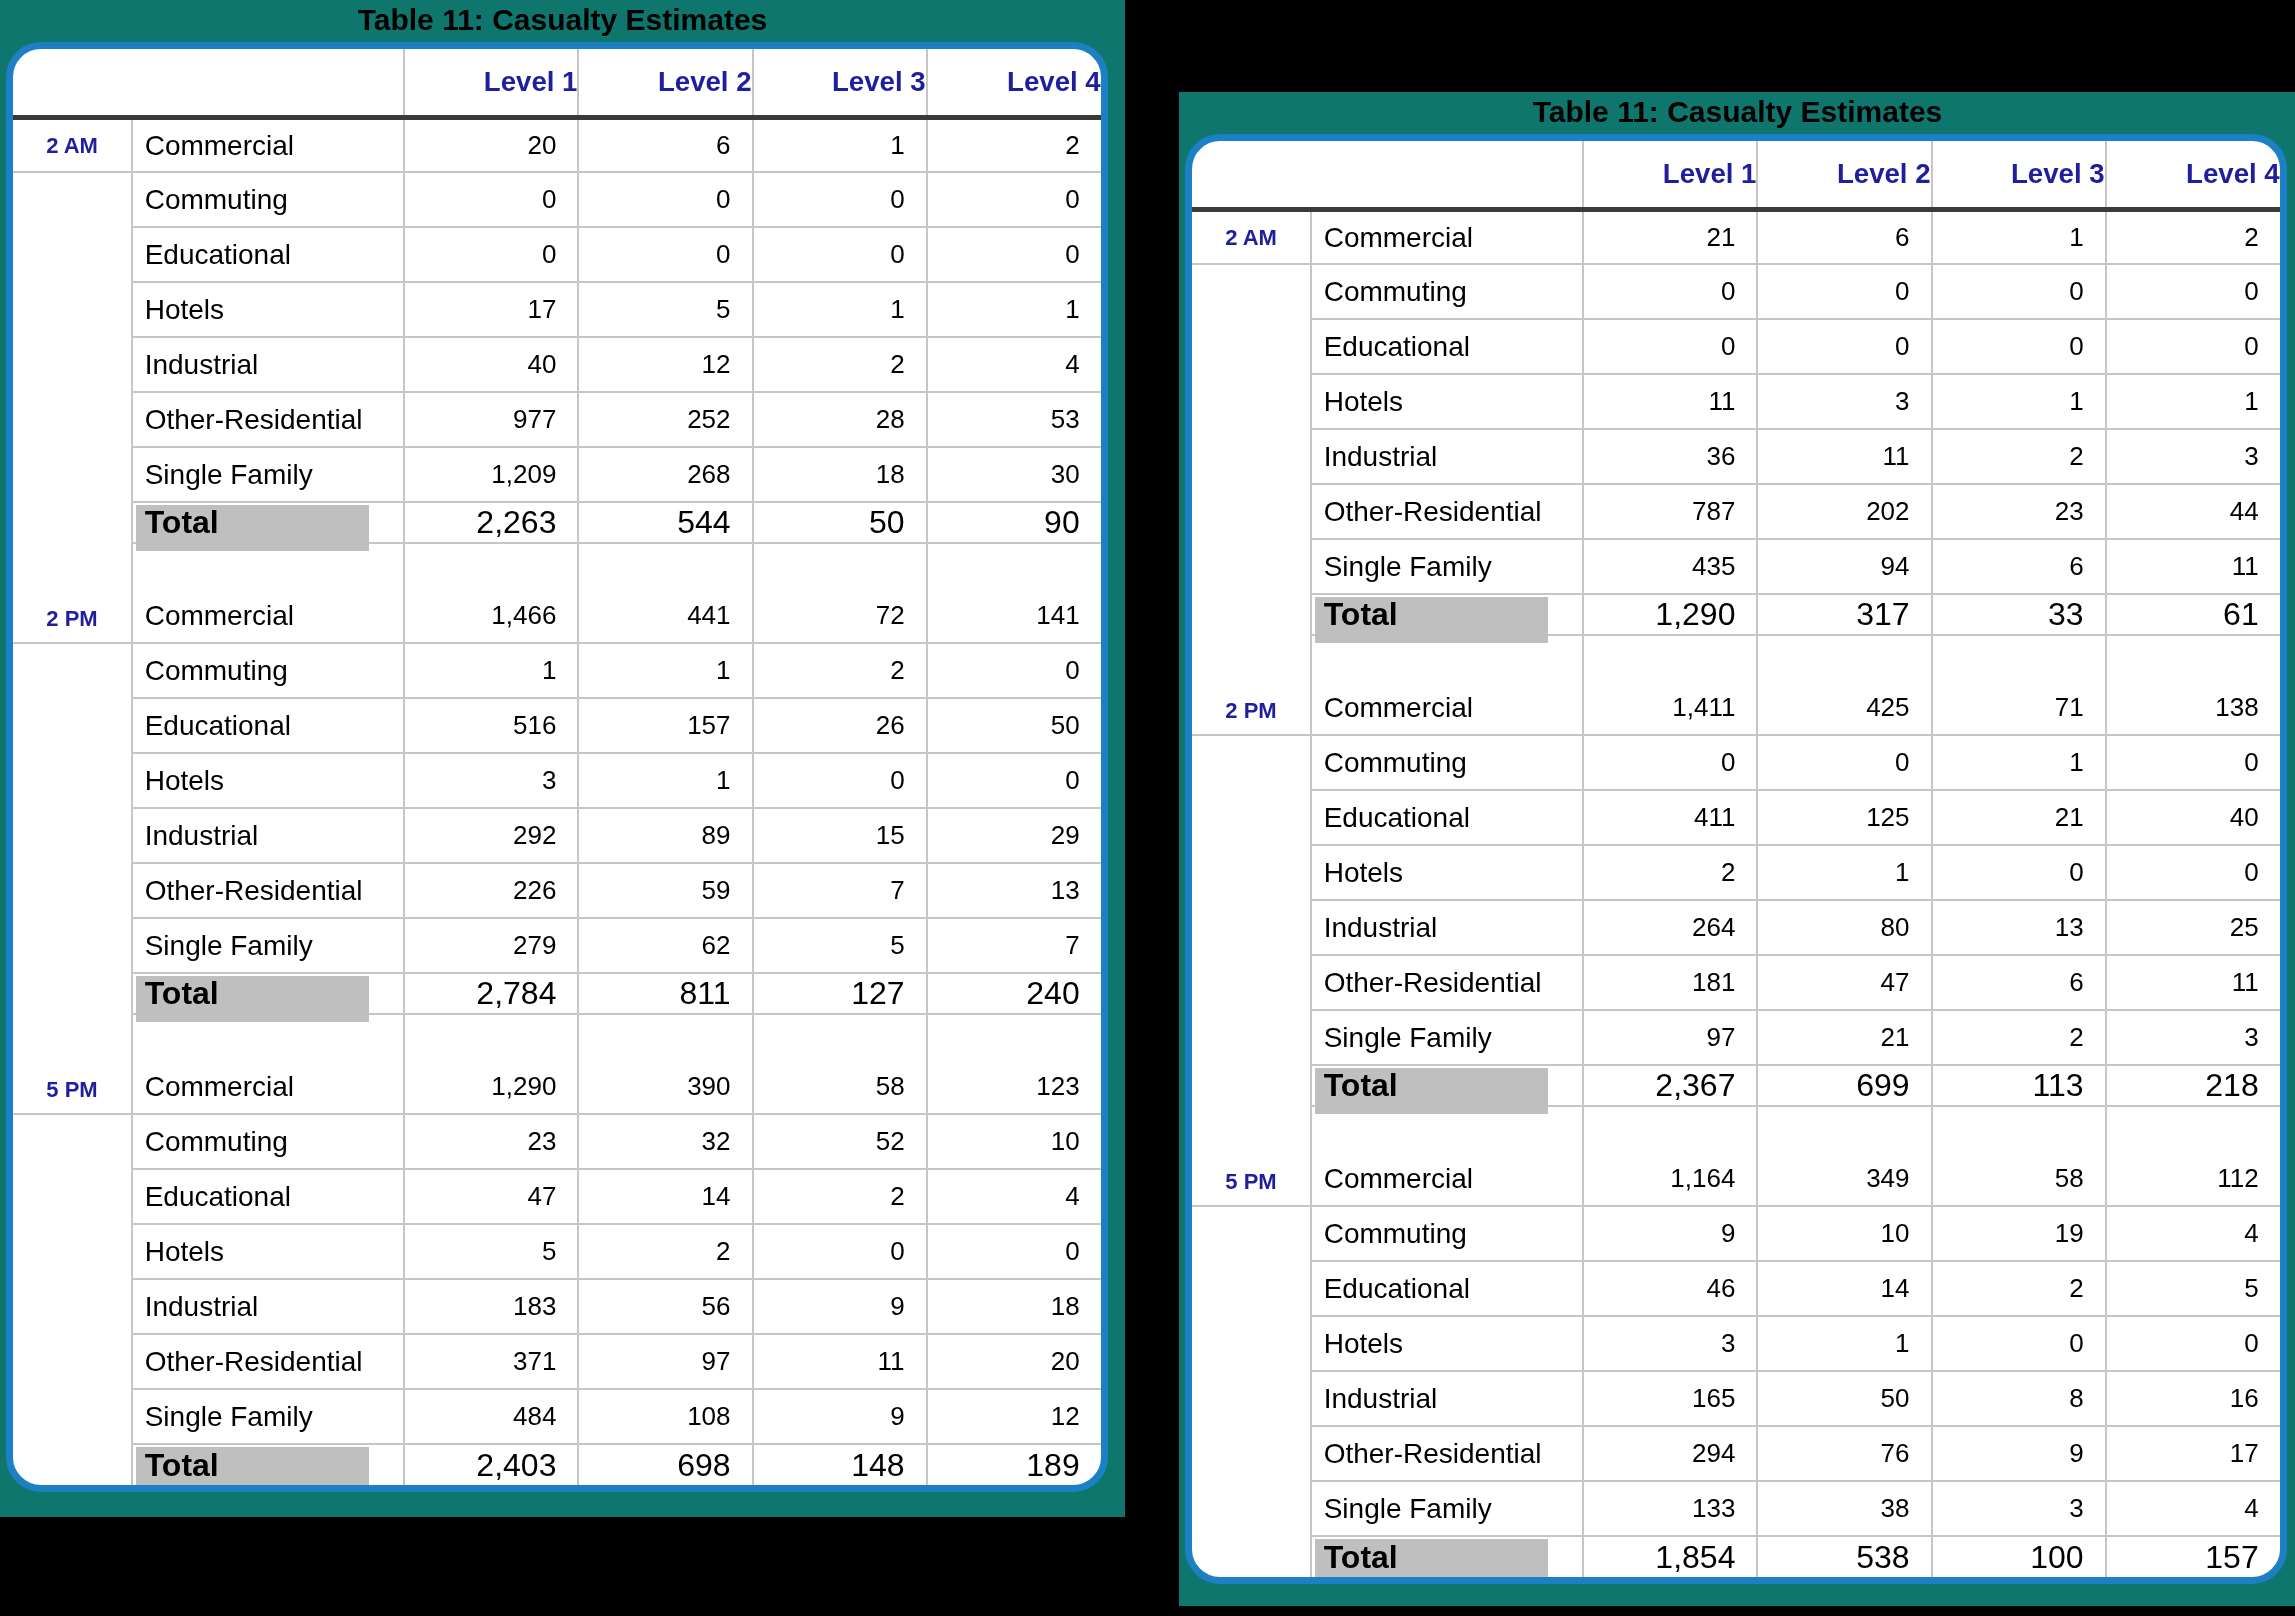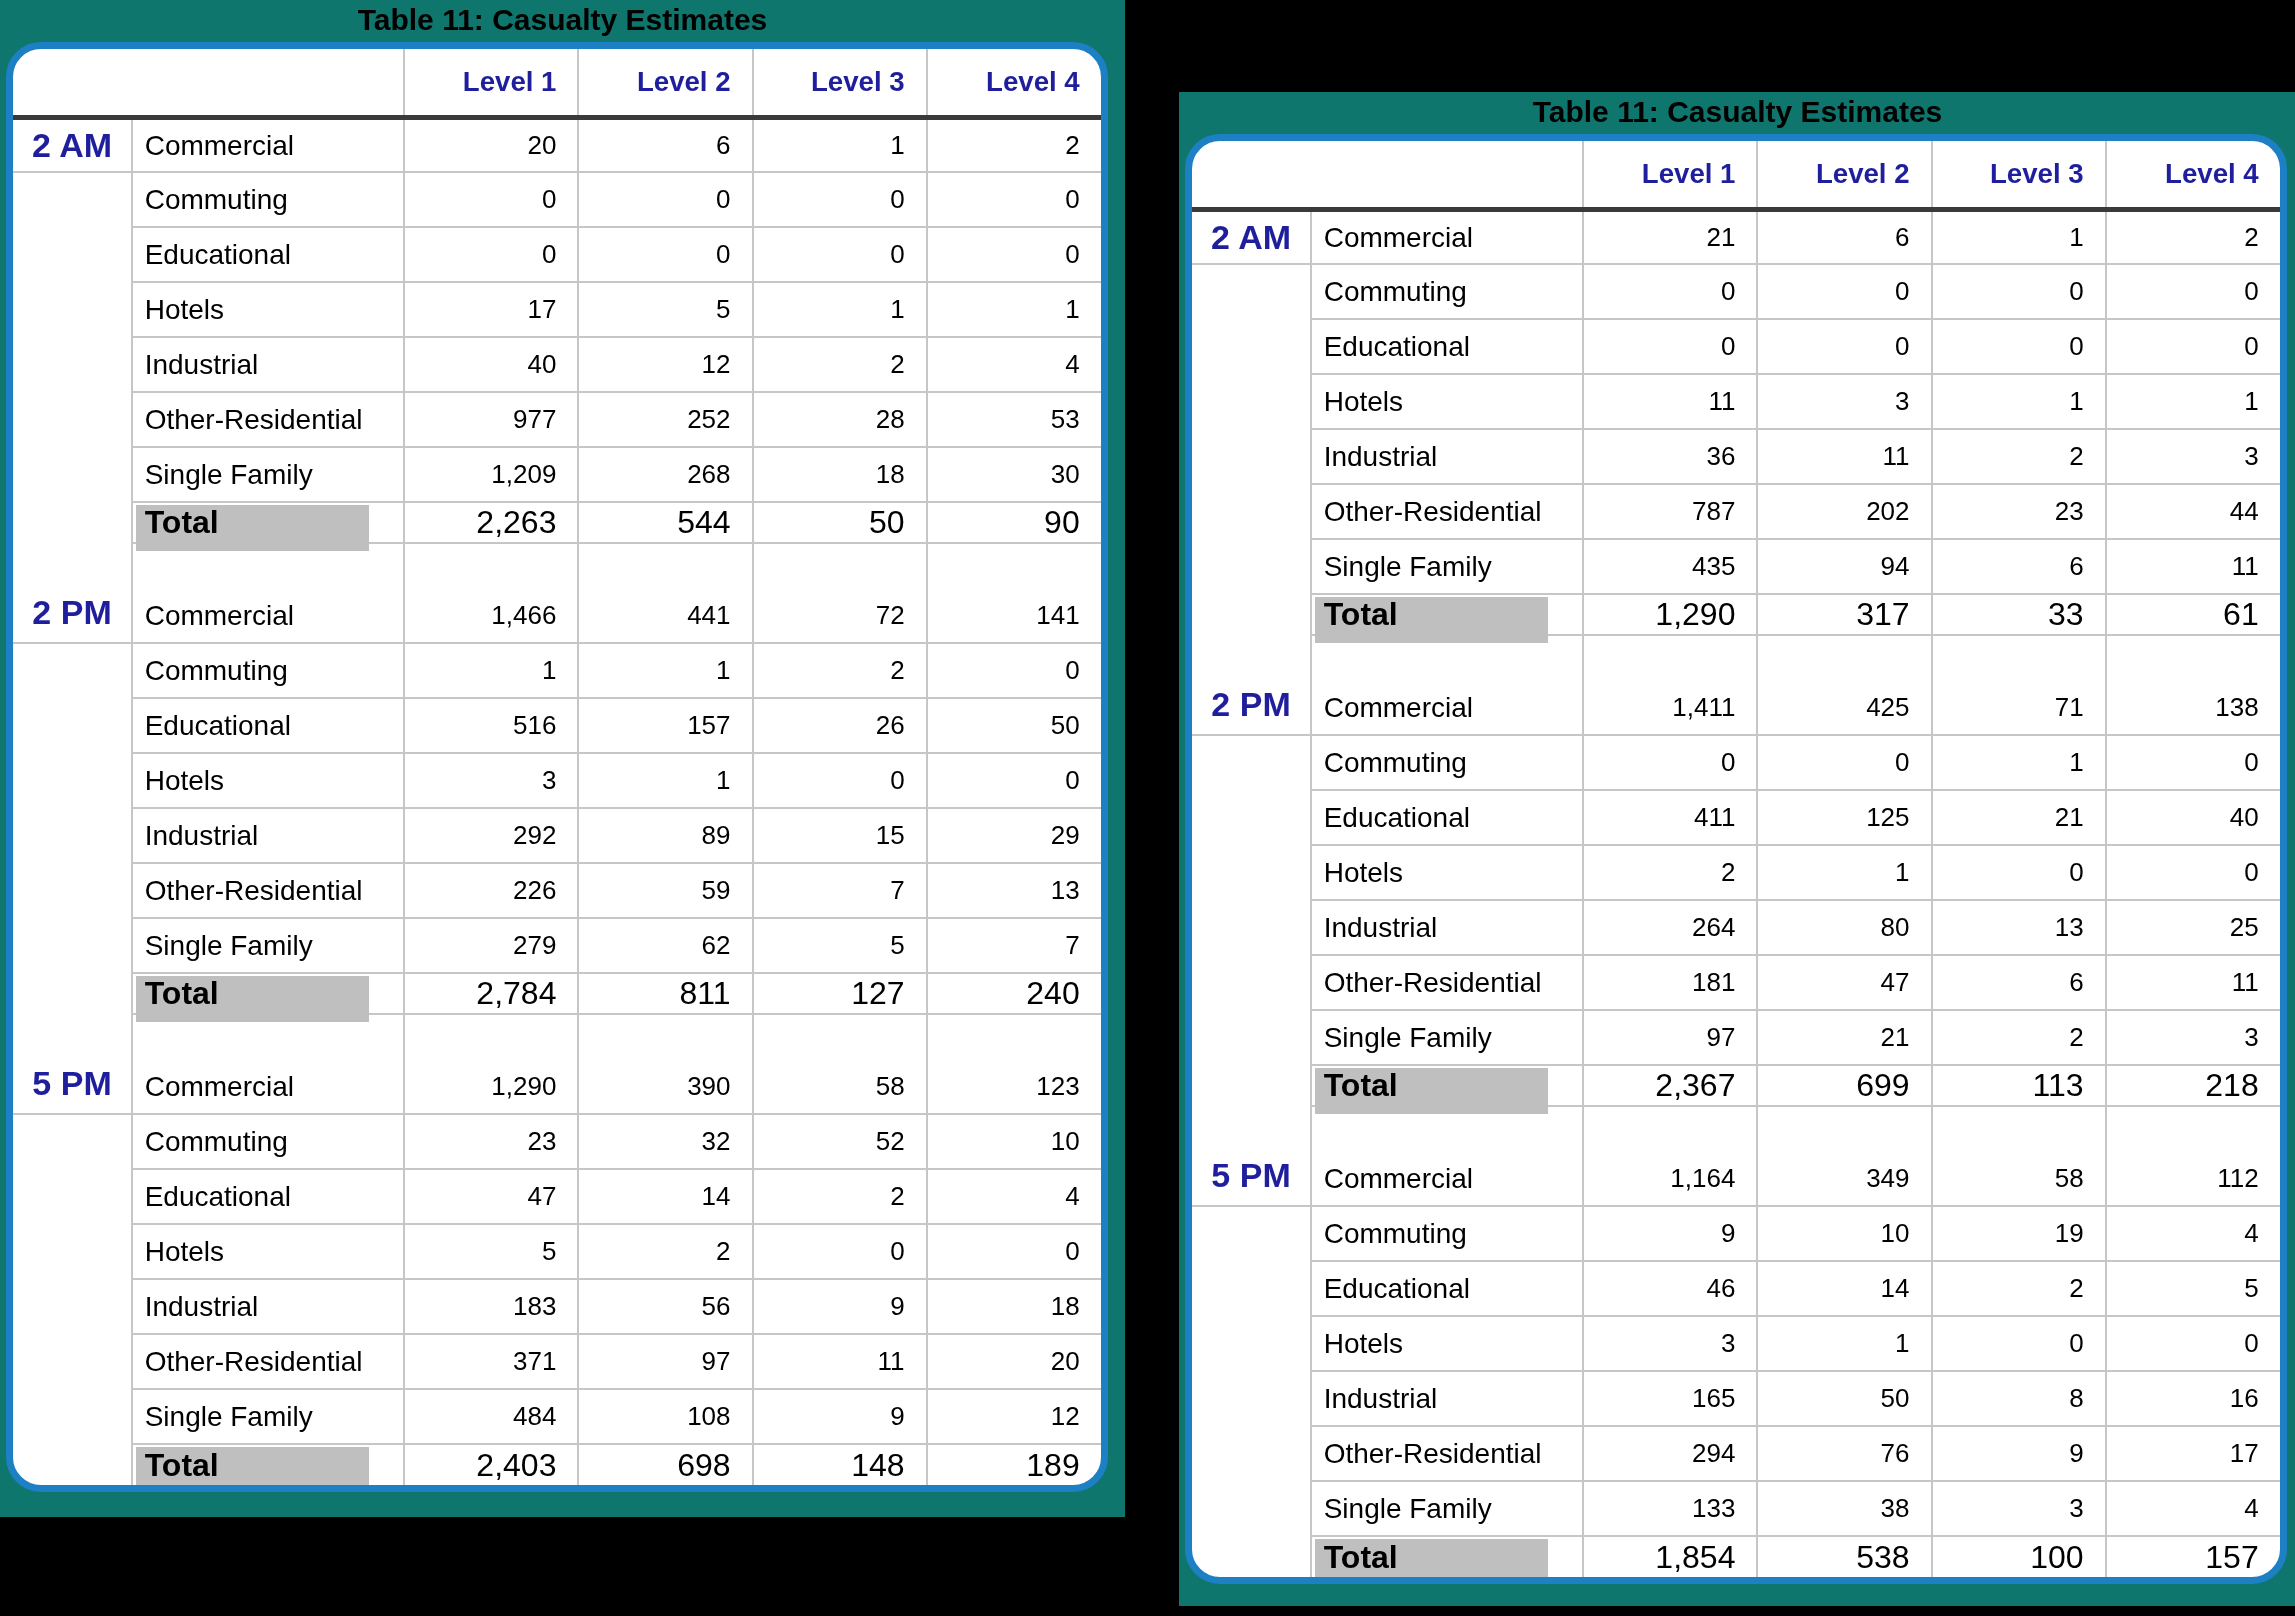--- a/index.html
+++ b/index.html
@@ -43,31 +43,31 @@
 
   tr.h-row{height:68px;}
   tr.r-norm{height:55px;}
   tr.r-tall{height:100px;padding-left:9px;}
   tr.r-total{height:41px;}
 
   tr.h-row td, tr.h-row th{ border-bottom:5px solid #3a3a3a; }
   th.level{
     font-size:27.6px;font-weight:bold;
     color:var(--header_text_navy,#1f1f9e);
-    text-align:right;padding-right:21px;
+    text-align:right;
     border-left:2.1px solid var(--gridline_gray,#c6c6c6);
   }
   td.cat, td.num{ border-left:2.1px solid var(--gridline_gray,#c6c6c6); }
   tr.r-norm td.cat, tr.r-norm td.num,
   tr.r-tall td.cat, tr.r-tall td.num,
   tr.r-total td.cat, tr.r-total td.num{
     border-top:2.1px solid var(--gridline_gray,#c6c6c6);
   }
   td.time{
-    font-size:34px;font-weight:bold;
+    font-size:22px;font-weight:bold;
     color:var(--header_text_navy,#1f1f9e);
     text-align:center;
     border-bottom:2.1px solid var(--gridline_gray,#c6c6c6);
   }
   td.time-empty{border:none;}
   td.cat{
     font-size:28px;color:#000;
     text-align:left;padding-left:11.3px;
   }
   td.num{

